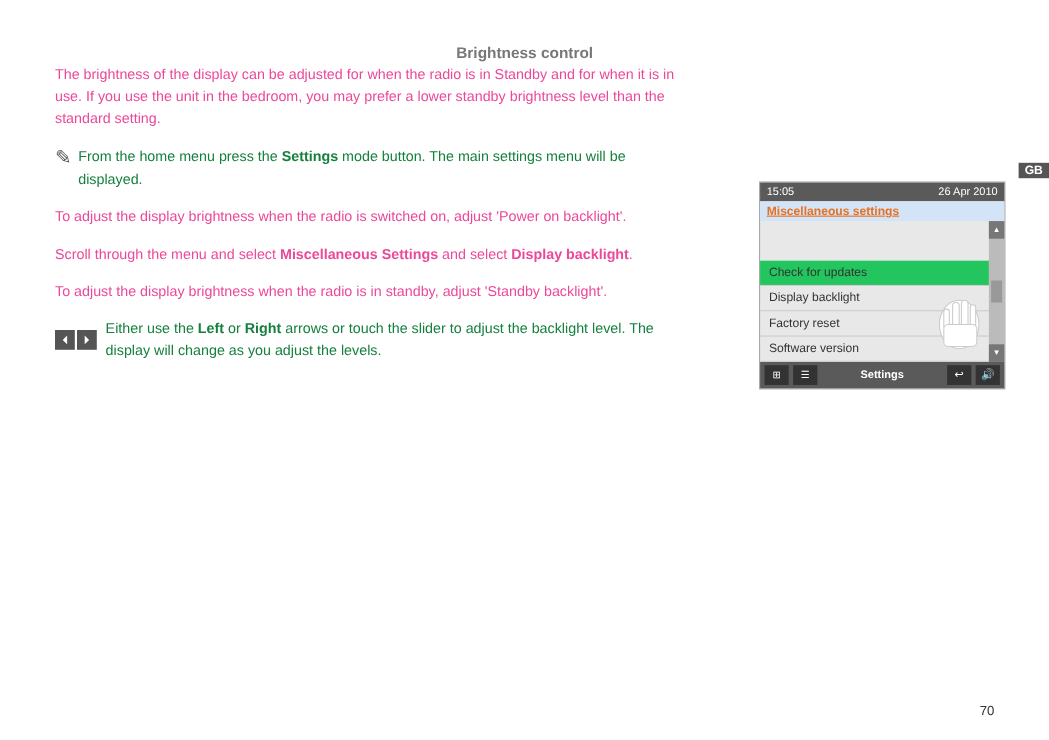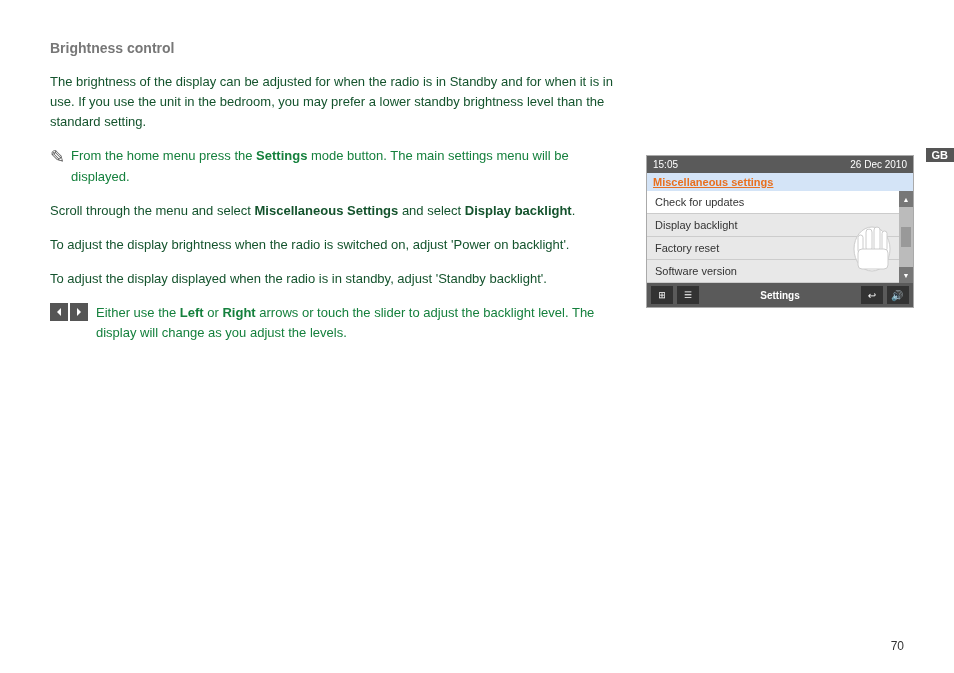--- a/index.html
+++ b/index.html
@@ -41,28 +41,29 @@
       right: 50px;
       font-size: 12px;
       color: #333;
     }
 
     
     .section-title {
       font-size: 14px;
       font-weight: bold;
       color: #777;
-      margin-bottom: 16px;
+      margin-bottom: 2px;
+      text-align: center;
     }
 
     
     .body-text {
       font-size: 13px;
       line-height: 1.55;
-      color: #14532d;
+      color: #ec4899;
       margin-bottom: 14px;
       max-width: 580px;
     }
 
     
     .instruction-block {
       display: flex;
       align-items: flex-start;
       margin-bottom: 14px;
       max-width: 580px;
@@ -74,21 +75,21 @@
       color: #15803d;
     }
 
     .instruction-text b {
       font-weight: bold;
     }
 
     
     .arrow-block {
       display: flex;
-      align-items: flex-start;
+      align-items: center;
       margin-bottom: 1px;
       max-width: 580px;
     }
 
     .arrow-icons {
       flex-shrink: 0;
       margin-right: 8px;
       margin-top: 0px;
       display: flex;
       gap: 2px;
@@ -104,23 +105,23 @@
     }
 
     .arrow-left svg, .arrow-right svg {
       width: 10px;
       height: 10px;
     }
 
     
     .device-screen {
       position: absolute;
-      top: 155px;
+      top: 165px;
       right: 40px;
-      width: 268px;
+      width: 224px;
       background: #e8e8e8;
       border: 1px solid #aaa;
       font-size: 11px;
     }
 
     .device-header {
       background: #5a5a5a;
       color: #ffffff;
       padding: 3px 6px;
       font-size: 10px;
@@ -143,21 +144,22 @@
     .device-menu-item {
       padding: 5px 8px;
       font-size: 11px;
       color: #333;
       border-bottom: 1px solid #ccc;
       display: flex;
       align-items: center;
     }
 
     .device-menu-item.active {
-      background: #ffffff;
+      background: #22c55e;
+      margin-top: 36px;
     }
 
     .device-footer {
       background: #5a5a5a;
       display: flex;
       align-items: center;
       padding: 3px 4px;
       gap: 4px;
     }
 
@@ -278,27 +280,27 @@
 
   <p class="body-text">The brightness of the display can be adjusted for when the radio is in Standby and for when it is in use. If you use the unit in the bedroom, you may prefer a lower standby brightness level than the standard setting.</p>
 
   <div class="instruction-block">
     <span class="note-icon">✎</span>
     <span class="instruction-text">
       From the home menu press the <b>Settings</b> mode button. The main settings menu will be displayed.
     </span>
   </div>
 
+  <p class="body-text">To adjust the display brightness when the radio is switched on, adjust 'Power on backlight'.</p>
+
   <p class="body-text">
     Scroll through the menu and select <b>Miscellaneous Settings</b> and select <b>Display backlight</b>.
   </p>
 
-  <p class="body-text">To adjust the display brightness when the radio is switched on, adjust 'Power on backlight'.</p>
-
-  <p class="body-text">To adjust the display displayed when the radio is in standby, adjust 'Standby backlight'.</p>
+  <p class="body-text">To adjust the display brightness when the radio is in standby, adjust 'Standby backlight'.</p>
 
   <div class="arrow-block">
     <div class="arrow-icons">
       <div class="arrow-left">
         <svg viewBox="0 0 10 10" fill="white">
             <polygon points="7,1 3,5 7,9"></polygon>
           </svg>
       </div>
       <div class="arrow-right">
         <svg viewBox="0 0 10 10" fill="white">
@@ -308,21 +310,21 @@
     </div>
     <span class="instruction-text">
       Either use the <b>Left</b> or <b>Right</b> arrows or touch the slider to adjust the backlight level. The display will change as you adjust the levels.
     </span>
   </div>
 
   <div class="device-screen">
 
     <div class="device-header">
       <span>15:05</span>
-      <span>26 Dec 2010</span>
+      <span>26 Apr 2010</span>
     </div>
 
     <div class="device-title-bar">
       <span>Miscellaneous settings</span>
     </div>
 
     <div class="menu-with-scrollbar">
       <div class="menu-items-list">
         <div class="device-menu-item active">
           <span>Check for updates</span>

